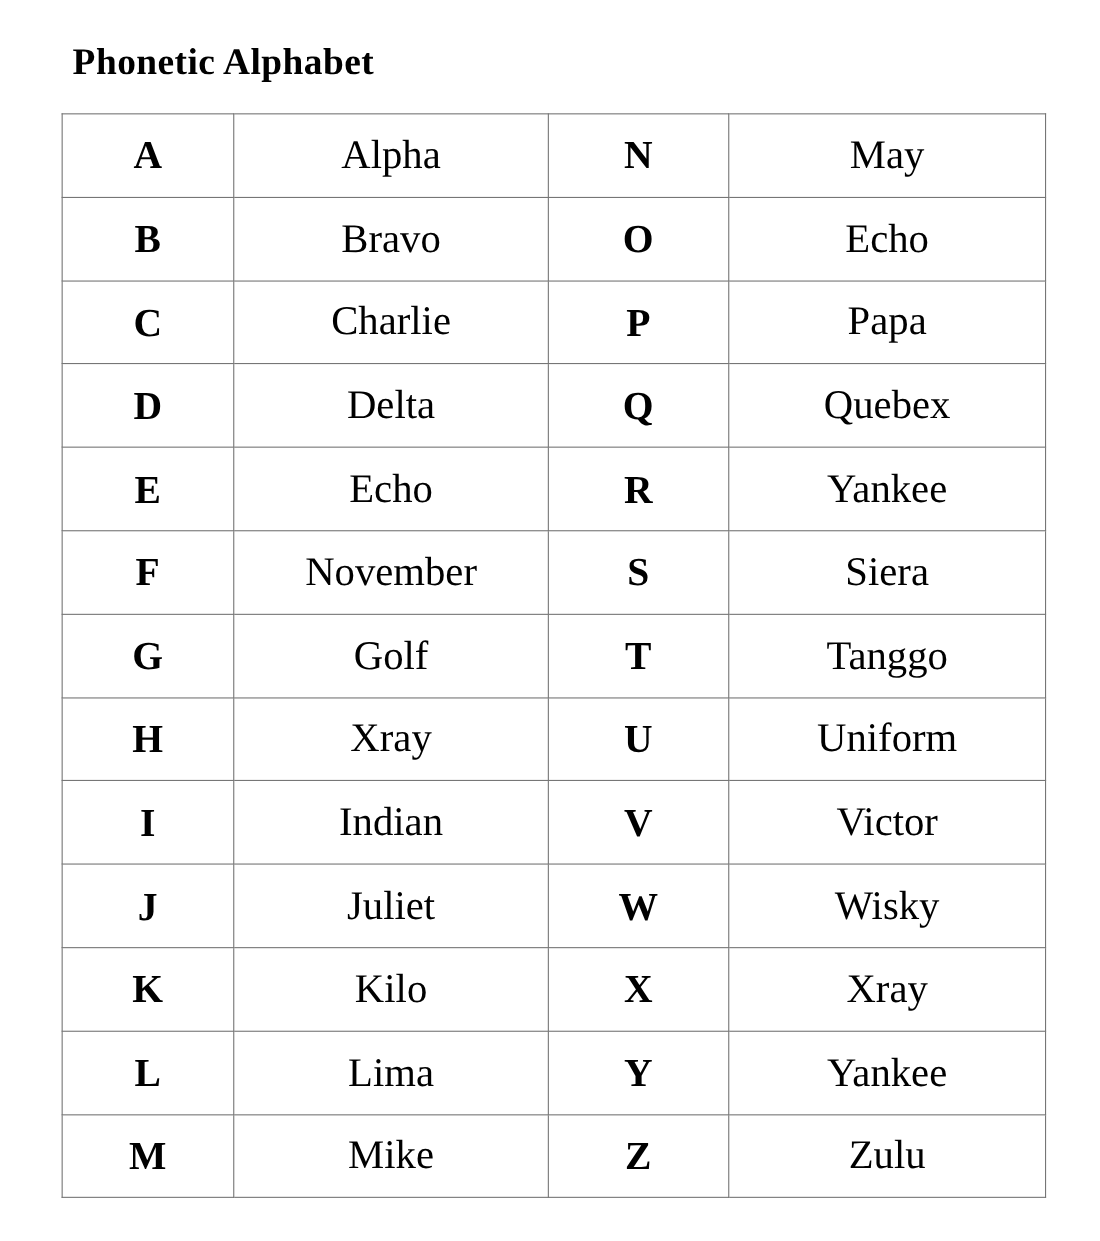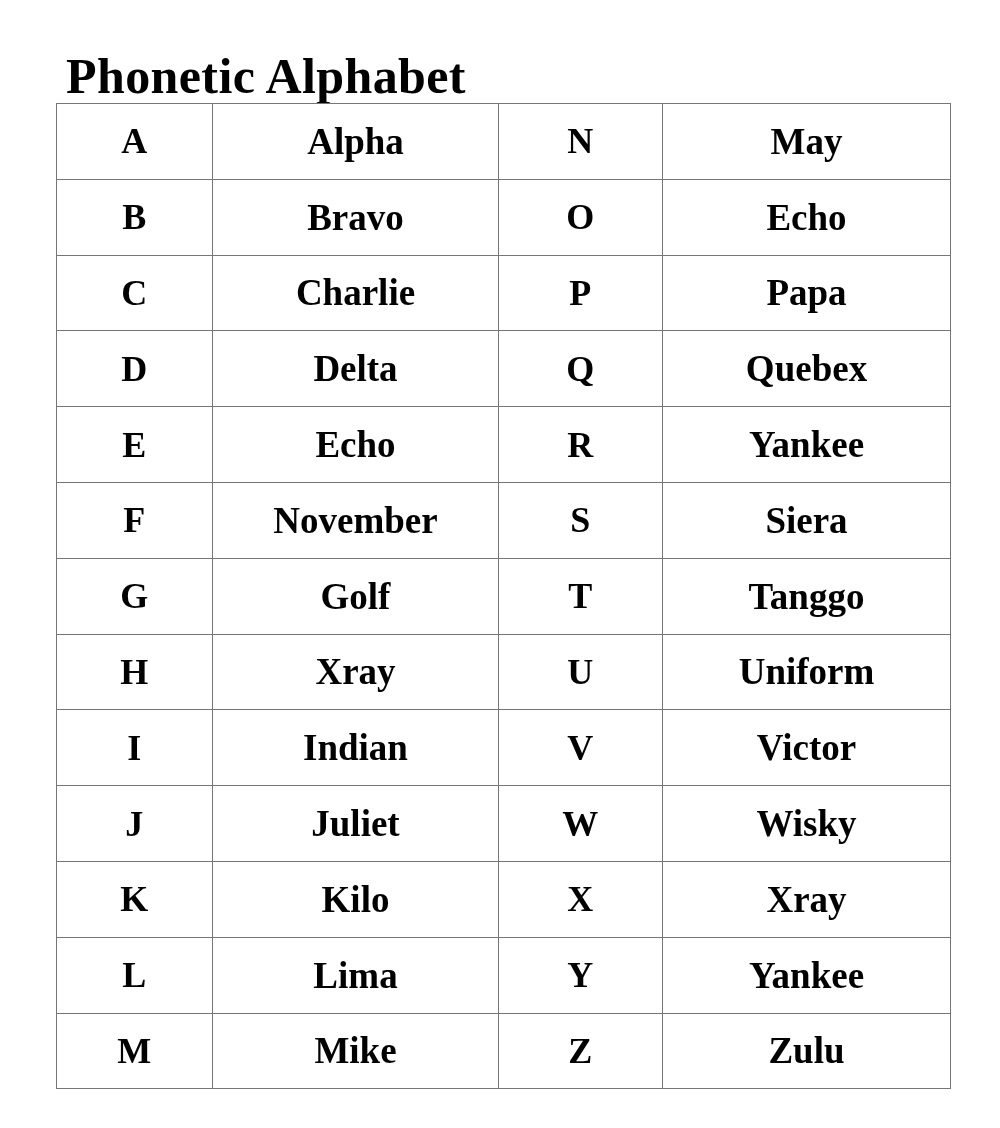--- a/index.html
+++ b/index.html
@@ -13,21 +13,21 @@
     position: relative;
     font-family: "Liberation Serif", "DejaVu Serif", serif;
     color: #000000;
     overflow: hidden;
   }
 
   .page-title {
     position: absolute;
     left: 66px;
     top: 16px;
-    font-size: 50px;
+    font-size: 34px;
     font-weight: bold;
     letter-spacing: 0.4px;
     line-height: 1.05;
     white-space: nowrap;
     color: #000000;
   }
 
   .alphabet-table-wrap {
     position: absolute;
     left: 56px;
@@ -56,21 +56,21 @@
   col.c-word-b   { width: 288px; }
 
   td.letter-cell {
     font-size: 36px;
     font-weight: bold;
     letter-spacing: 0.5px;
   }
 
   td.word-cell {
     font-size: 37px;
-    font-weight: bold;
+    font-weight: normal;
   }
 </style>
 </head>
 <body>
 
 <h1 class="page-title">Phonetic Alphabet</h1>
 
 <div class="alphabet-table-wrap">
   <table class="alphabet-table">
     <colgroup>

